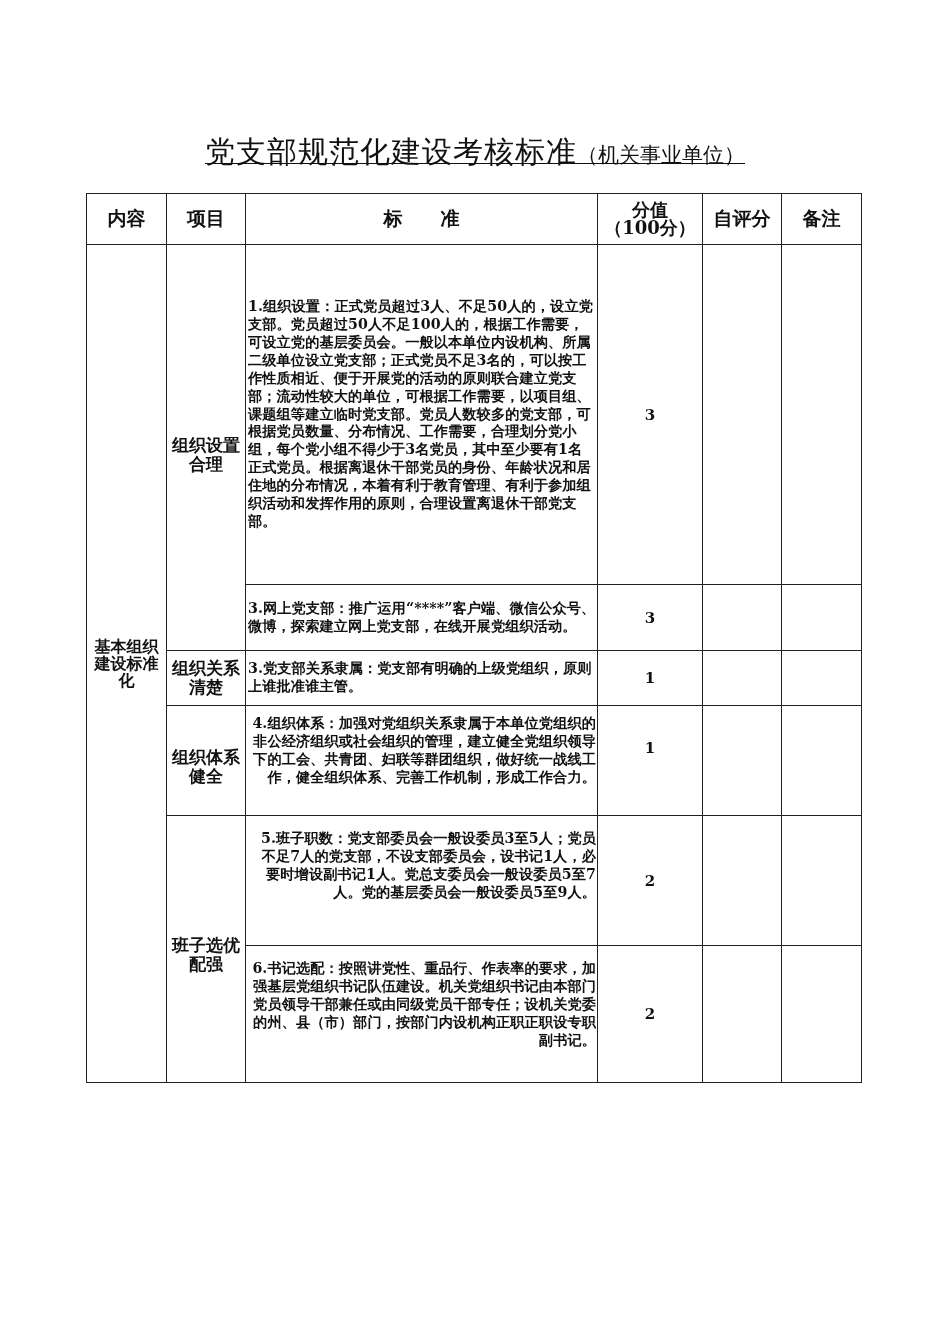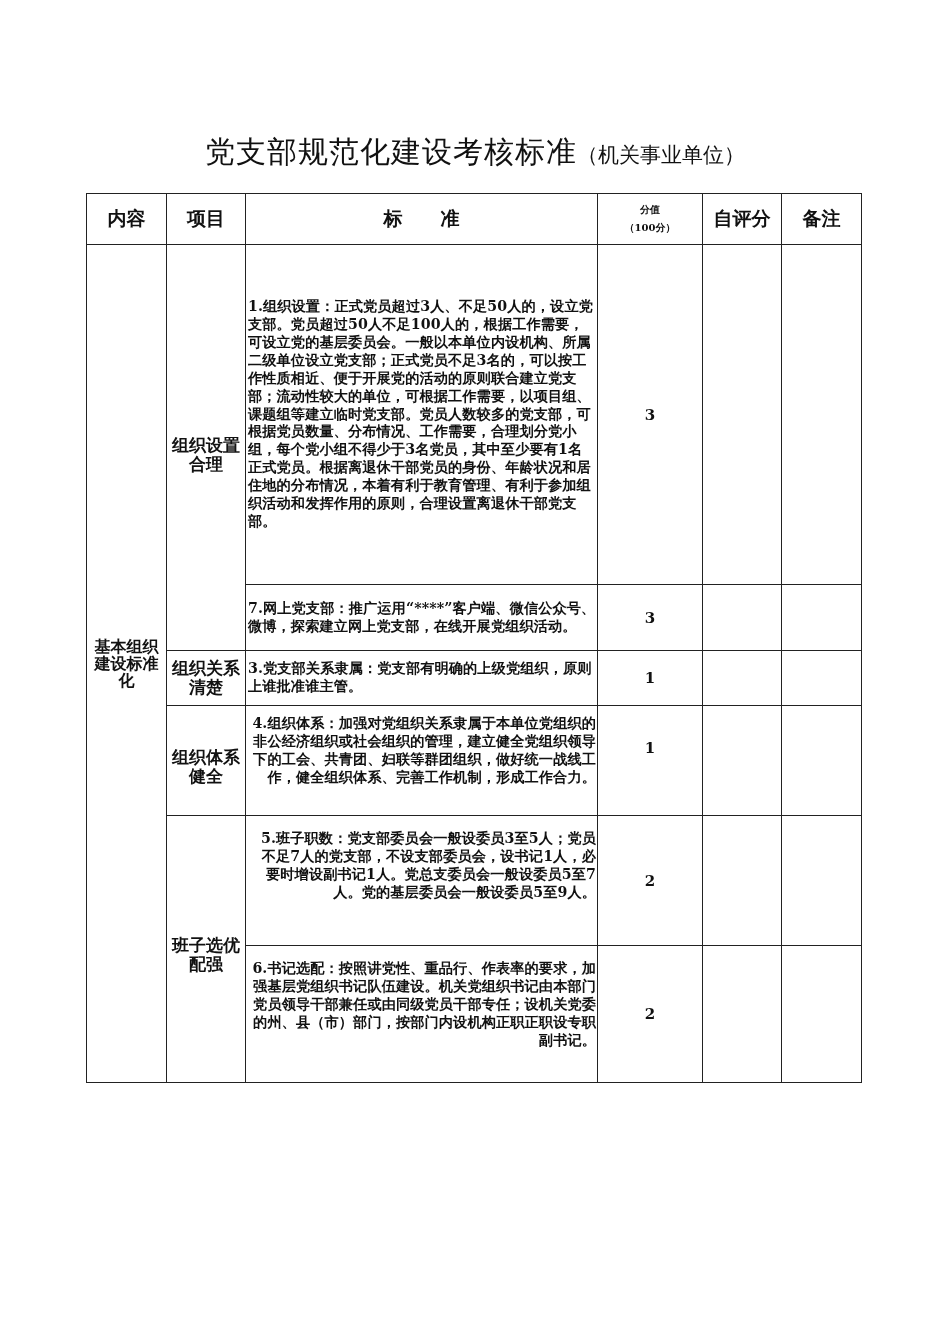--- a/index.html
+++ b/index.html
@@ -1,23 +1,23 @@
 <!DOCTYPE html>
 <html><head>
 <meta charset="utf-8">
 <style>
   html, body { margin:0; padding:0; background:#ffffff; }
   body { width:950px; height:1344px; position:relative; font-family:"DejaVu Serif","Liberation Serif",serif; color:#111; }
-  .title { position:absolute; left:0; top:132px; width:950px; text-align:center; white-space:nowrap; }
+  .title { position:absolute; left:0; top:132px; width:950px; text-align:center; white-space:nowrap;text-decoration:underline; }
   .title .main { font-size:30px; letter-spacing:1px; }
   .title .sub { font-size:21px; }
   table { position:absolute; left:86px; top:193px; border-collapse:collapse; table-layout:fixed; width:775px; }
   td, th { border:1.5px solid #222; padding:0; font-weight:bold; vertical-align:middle; }
   th { font-size:19px; text-align:center; height:50px; }
-  th.score-h { font-size:10px; line-height:18px; }
+  th.score-h { font-size:18px; line-height:18px; }
   td.content { text-align:center; font-size:16px; line-height:17px; padding:16px 1px; }
   td.item { text-align:center; font-size:17px; line-height:19px; padding:8px 3px; }
   td.item.top { vertical-align:top; }
   td.std { font-size:14.2px; line-height:17.9px; padding:0 1px 0 2px; text-align:left; letter-spacing:0.1px;margin-top:23px; }
   td.std.top { vertical-align:top;text-align:right; }
   td.score { text-align:center; font-size:15px; }
 </style>
 </head>
 <body>
 
@@ -56,21 +56,21 @@
       <td class="item top" rowspan="2">
         <div style="padding-top:183px">组织设置合理</div>
       </td>
       <td class="std">1.组织设置：正式党员超过3人、不足50人的，设立党支部。党员超过50人不足100人的，根据工作需要，可设立党的基层委员会。一般以本单位内设机构、所属二级单位设立党支部；正式党员不足3名的，可以按工作性质相近、便于开展党的活动的原则联合建立党支部；流动性较大的单位，可根据工作需要，以项目组、课题组等建立临时党支部。党员人数较多的党支部，可根据党员数量、分布情况、工作需要，合理划分党小组，每个党小组不得少于3名党员，其中至少要有1名正式党员。根据离退休干部党员的身份、年龄状况和居住地的分布情况，本着有利于教育管理、有利于参加组织活动和发挥作用的原则，合理设置离退休干部党支部。</td>
       <td class="score">3</td>
       <td></td>
       <td></td>
     </tr>
 
     <tr style="height:66px">
-      <td class="std">7.网上党支部：推广运用“****”客户端、微信公众号、微博，探索建立网上党支部，在线开展党组织活动。</td>
+      <td class="std">3.网上党支部：推广运用“****”客户端、微信公众号、微博，探索建立网上党支部，在线开展党组织活动。</td>
       <td class="score">3</td>
       <td></td>
       <td></td>
     </tr>
 
     <tr style="height:52px">
       <td class="item">
         <span>组织关系清楚</span>
       </td>
       <td class="std">3.党支部关系隶属：党支部有明确的上级党组织，原则上谁批准谁主管。</td>

